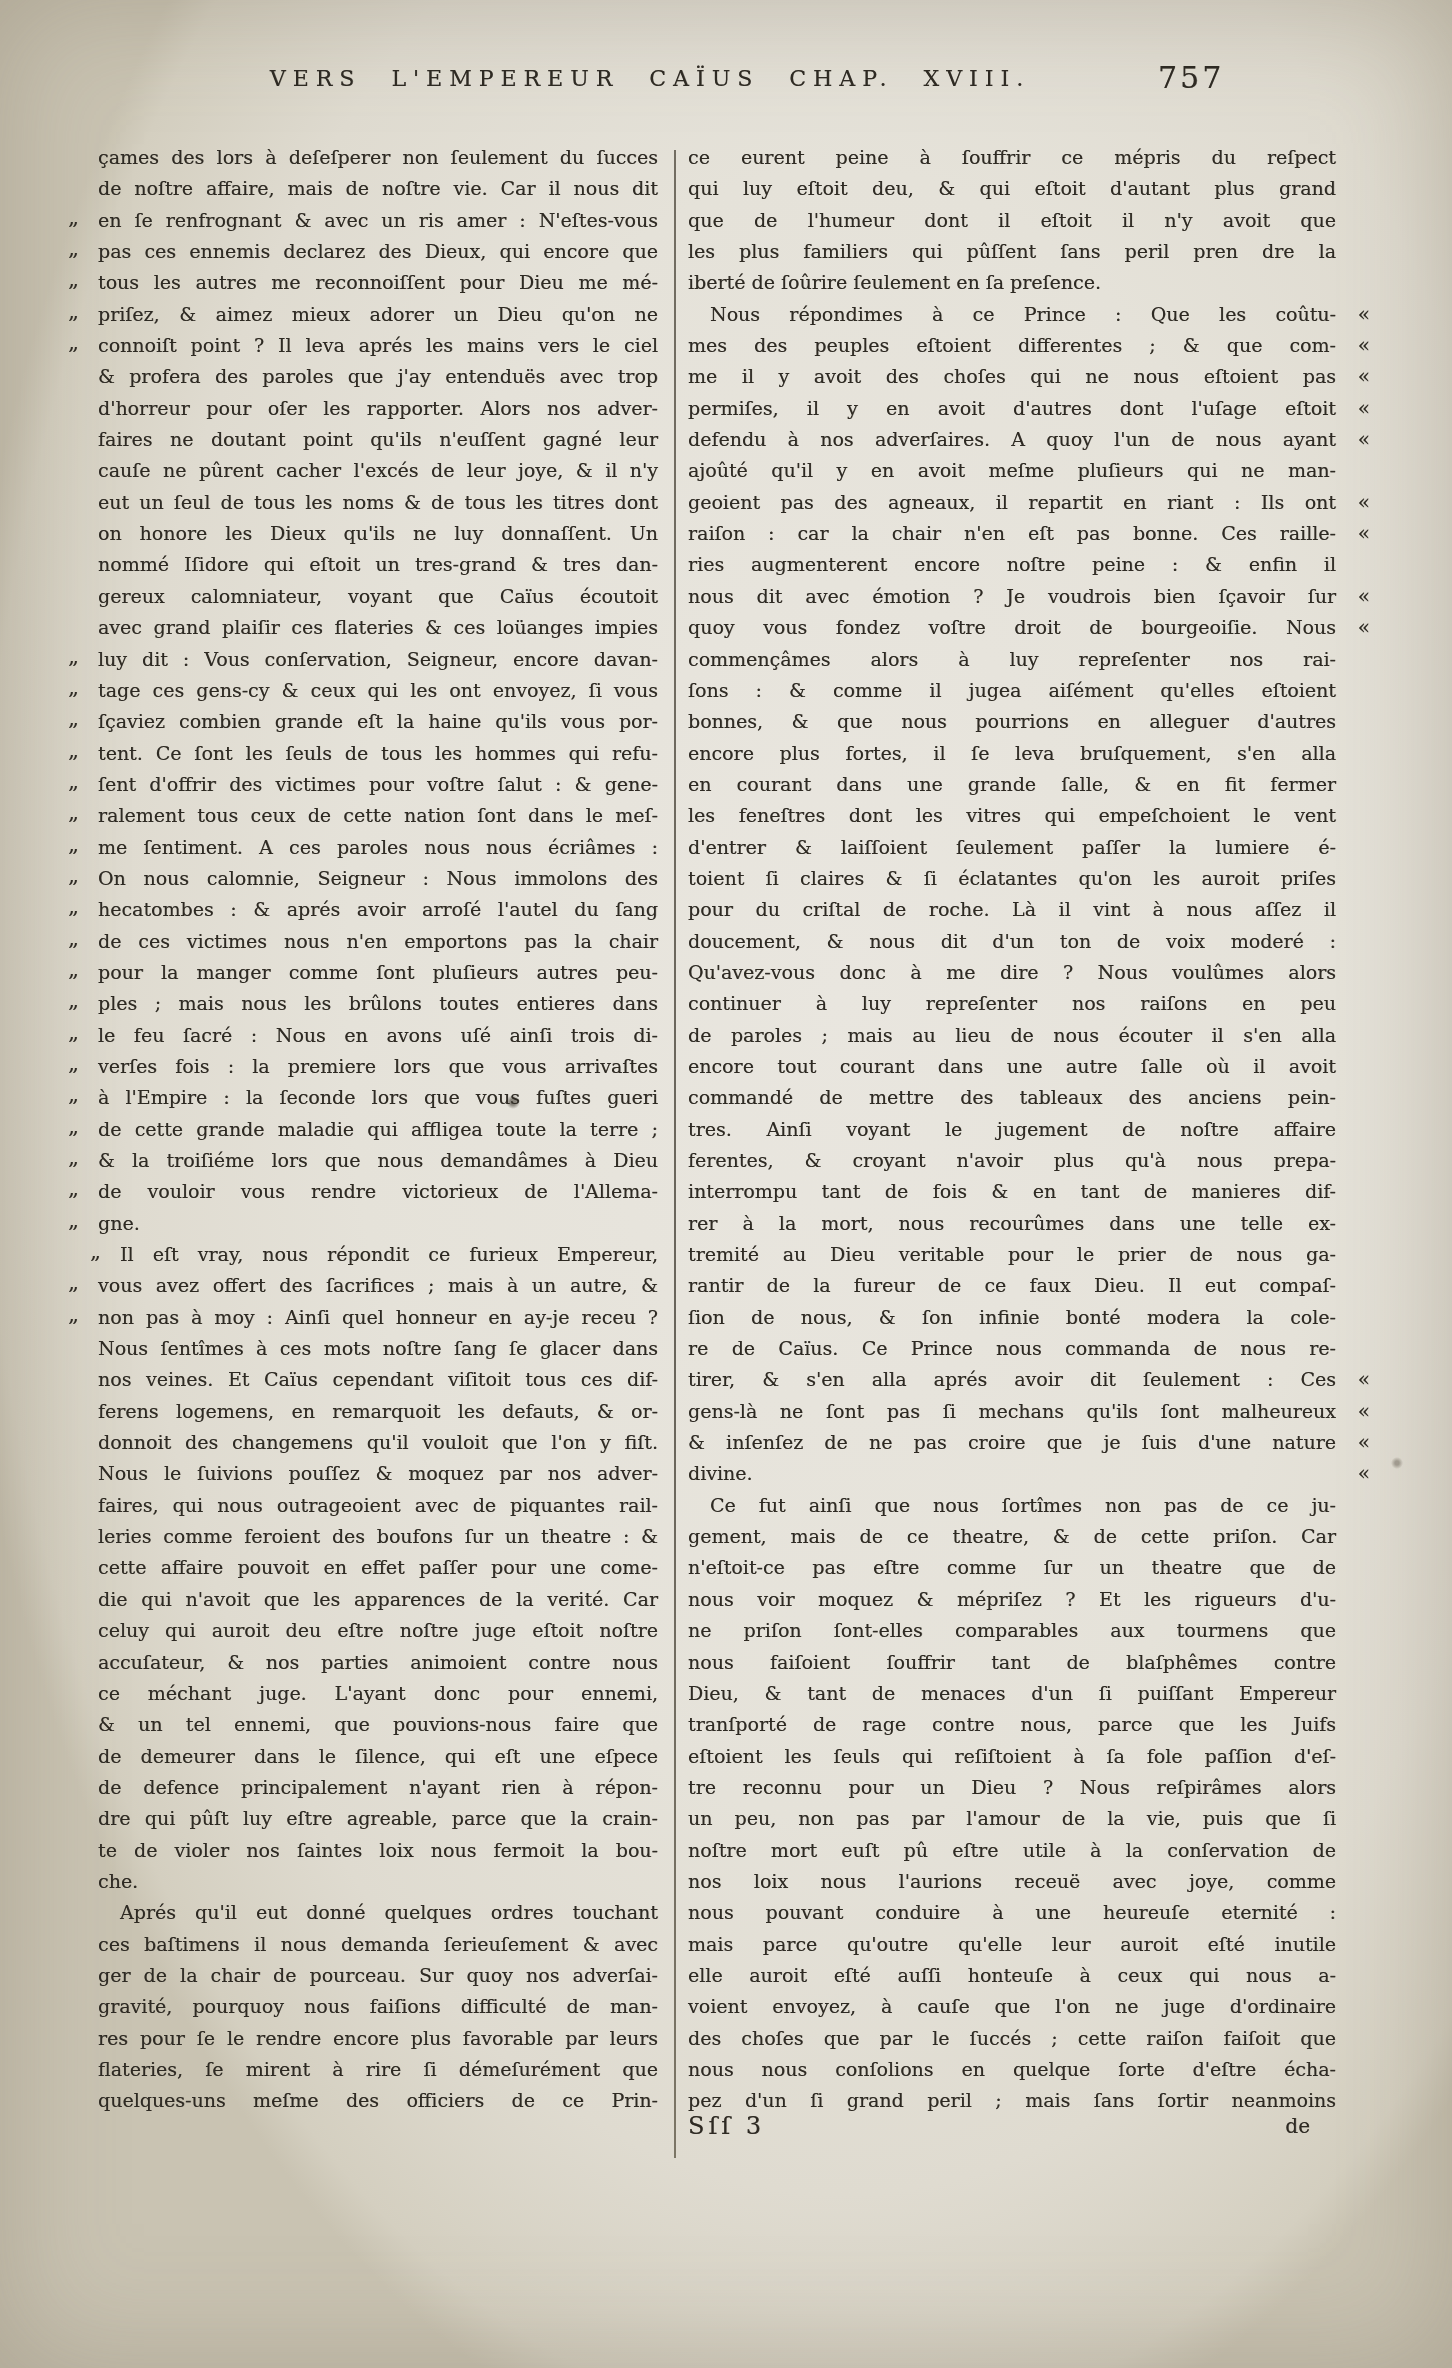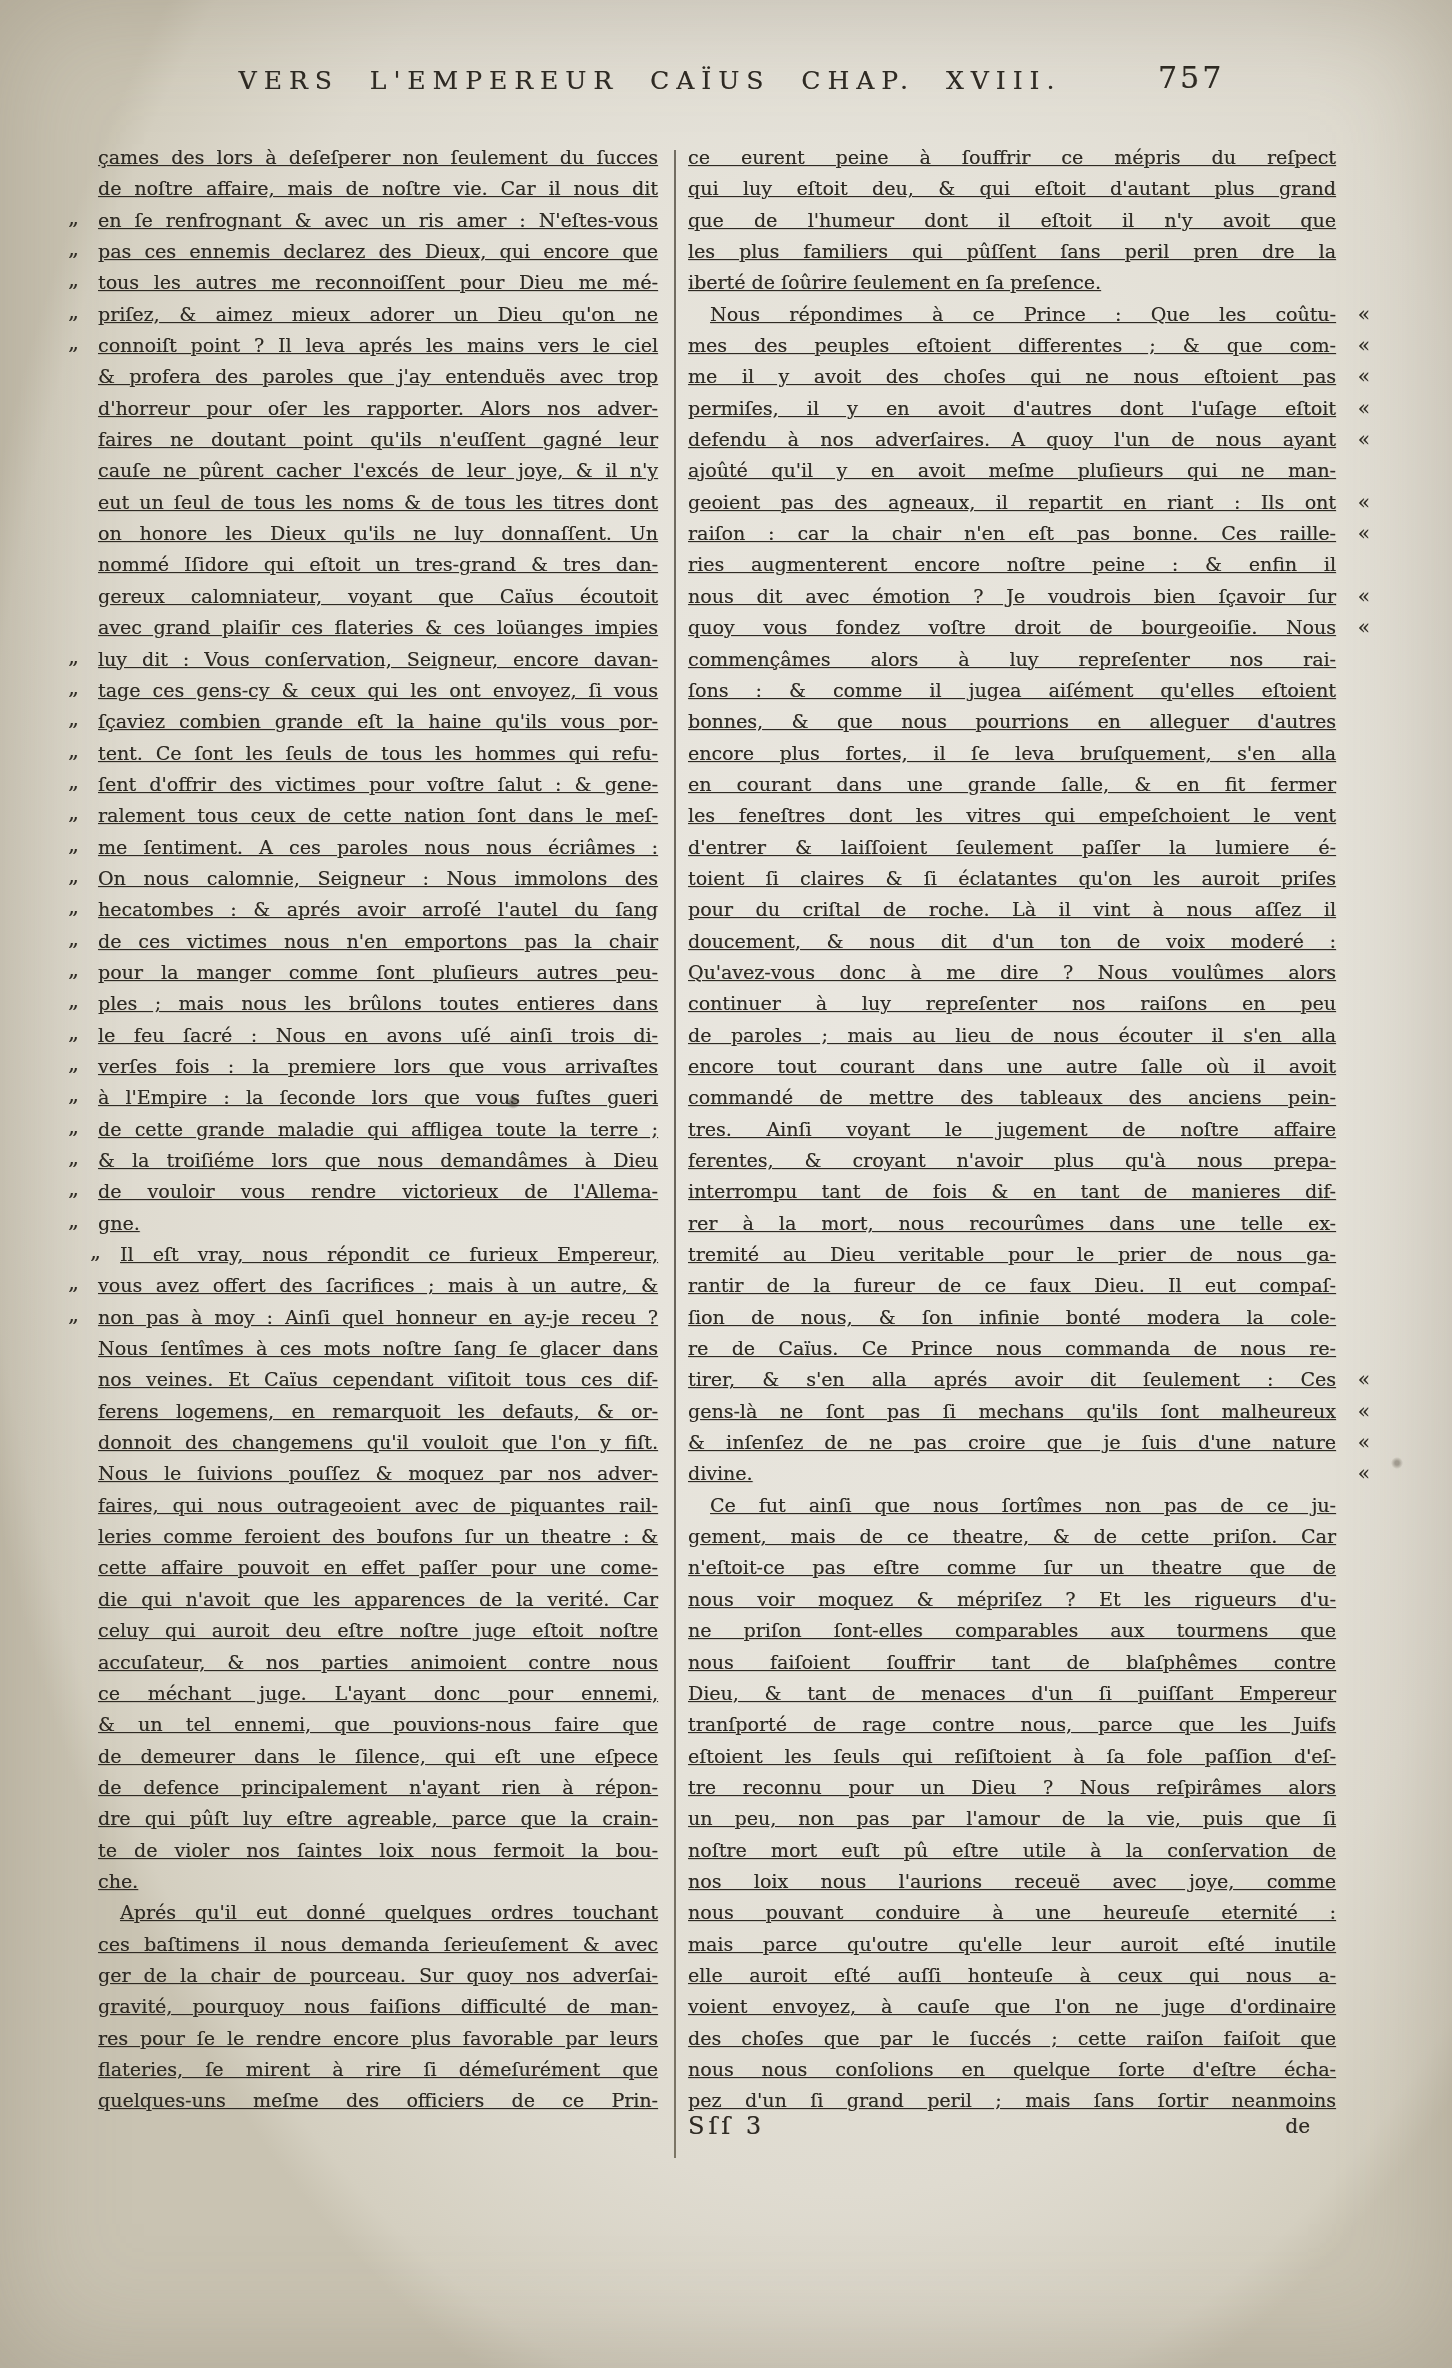--- a/index.html
+++ b/index.html
@@ -12,24 +12,24 @@
     position:absolute;inset:0;
     background:
       radial-gradient(circle 9px at 513px 1102px, rgba(60,55,45,.55) 0 3px, rgba(60,55,45,0) 7px),
       radial-gradient(circle 7px at 1397px 1463px, rgba(70,62,50,.4) 0 2px, rgba(70,62,50,0) 6px),
       radial-gradient(ellipse 900px 1500px at 58% 42%, #e9e6df 0%, #e5e2d9 55%, #dfdbd0 80%, #d4cfc0 96%, #c9c3b2 100%);
     box-shadow:inset 0 0 120px rgba(120,110,88,.35);
   }
   .ink{color:#2e2a23;text-shadow:.3px .3px .6px rgba(46,42,35,.5);}
   .header-title{
     position:absolute;top:66px;left:150px;width:1000px;text-align:center;
-    font-size:25px;letter-spacing:7px;word-spacing:16px;white-space:nowrap;
+    font-size:22px;letter-spacing:7px;word-spacing:16px;white-space:nowrap;
   }
   .page-number{position:absolute;top:60px;left:1158px;font-size:30px;letter-spacing:3px;}
-  .column{position:absolute;top:142px;text-decoration:underline;}
+  .column{position:absolute;top:142px;}
   .col-left{left:98px;width:560px;}
   .col-right{left:688px;width:648px;}
   .line{
     position:relative;height:31.35px;line-height:31.35px;font-size:19px;
     text-align:justify;text-align-last:justify;-moz-text-align-last:justify;
     white-space:normal;
   }
   .line.noj{text-align-last:left;-moz-text-align-last:left;}
   .line.indent{text-indent:22px;}
   .qm{position:absolute;left:-30px;top:-3px;font-size:21px;letter-spacing:1px;}

